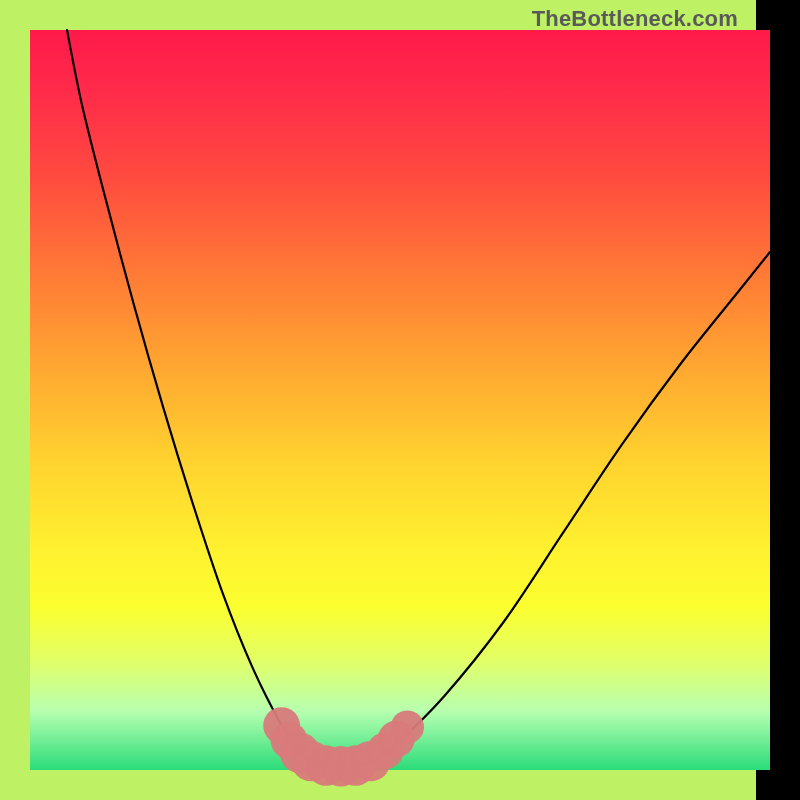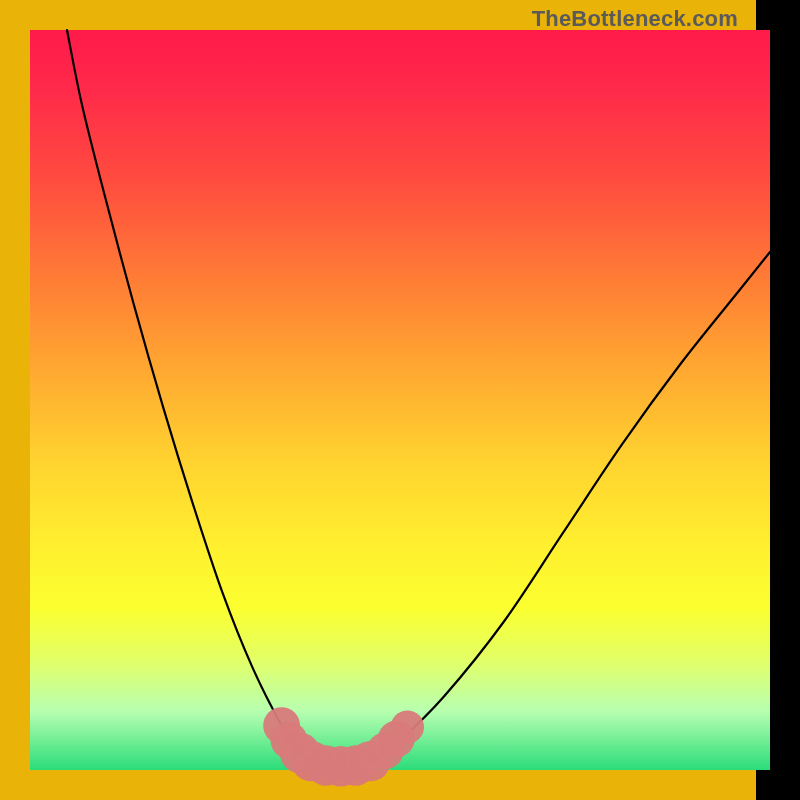--- a/index.html
+++ b/index.html
@@ -7,21 +7,21 @@
     padding: 0;
     width: 800px;
     height: 800px;
     background: #000;
     overflow: hidden;
   }
   .frame {
     position: relative;
     width: 756px;
     height: 800px;
-    background: #eab308;
+    background: #bef264;
   }
   .plot-area {
     position: absolute;
     left: 30px;
     top: 30px;
     width: 740px;
     height: 740px;
     background: linear-gradient(to bottom,
       #ff1a4a 0%,
       #ff2a4a 8%,

